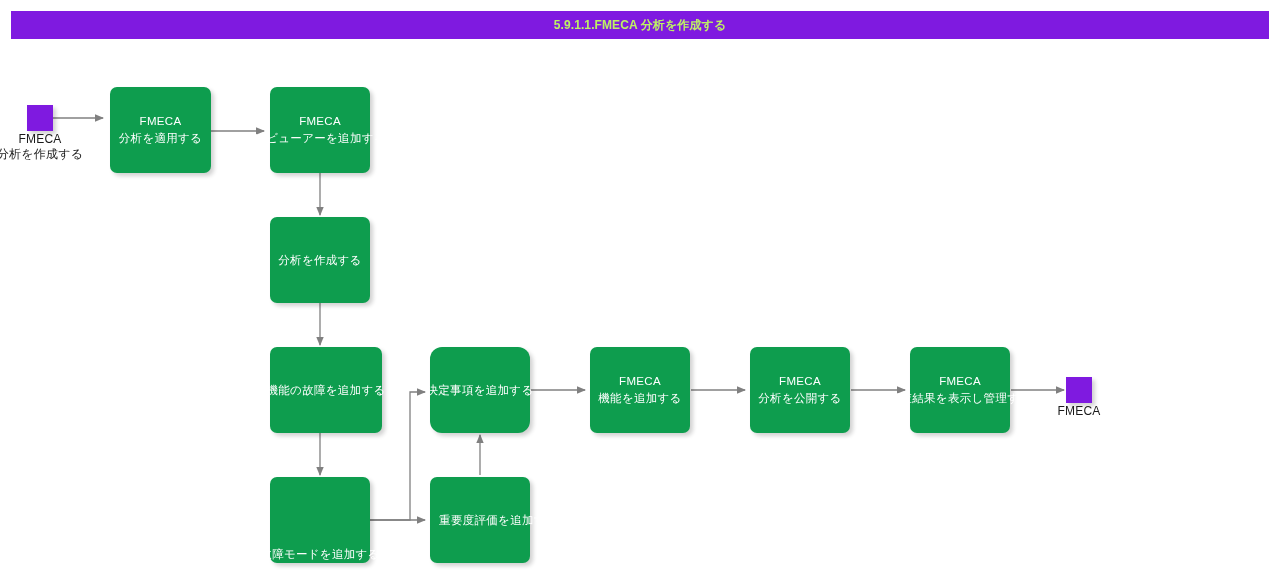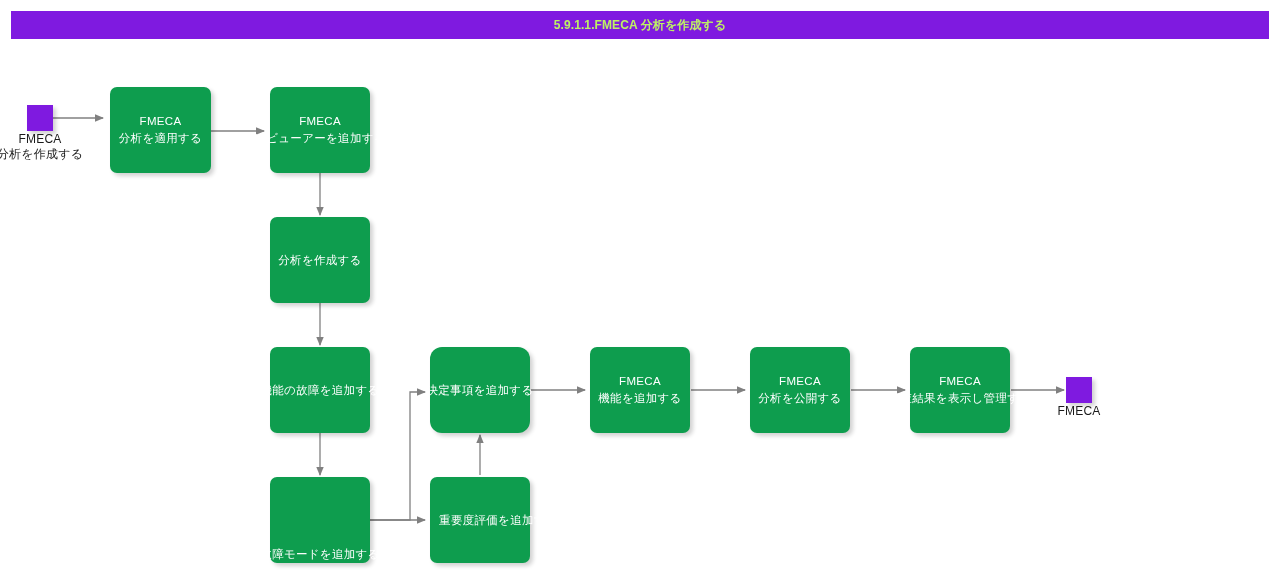--- a/index.html
+++ b/index.html
@@ -157,21 +157,21 @@
       <span class="l2">レビューアーを追加する</span>
     </span>
   </div>
 
   <div class="node process" style="left:270px; top:217px; width:100px; height:86px;">
     <span class="node-label">
       <span class="l2">分析を作成する</span>
     </span>
   </div>
 
-  <div class="node process" style="left:270px; top:347px; width:100px; height:86px;">
+  <div class="node process" style="left:270px; top:347px; width:112px; height:86px;">
     <span class="node-label">
       <span class="l2">機能の故障を追加する</span>
     </span>
   </div>
 
   <div class="node process" style="left:270px; top:477px; width:100px; height:86px;align-items:flex-end;">
     <span class="node-label">
       <span class="l2">故障モードを追加する</span>
     </span>
   </div>

